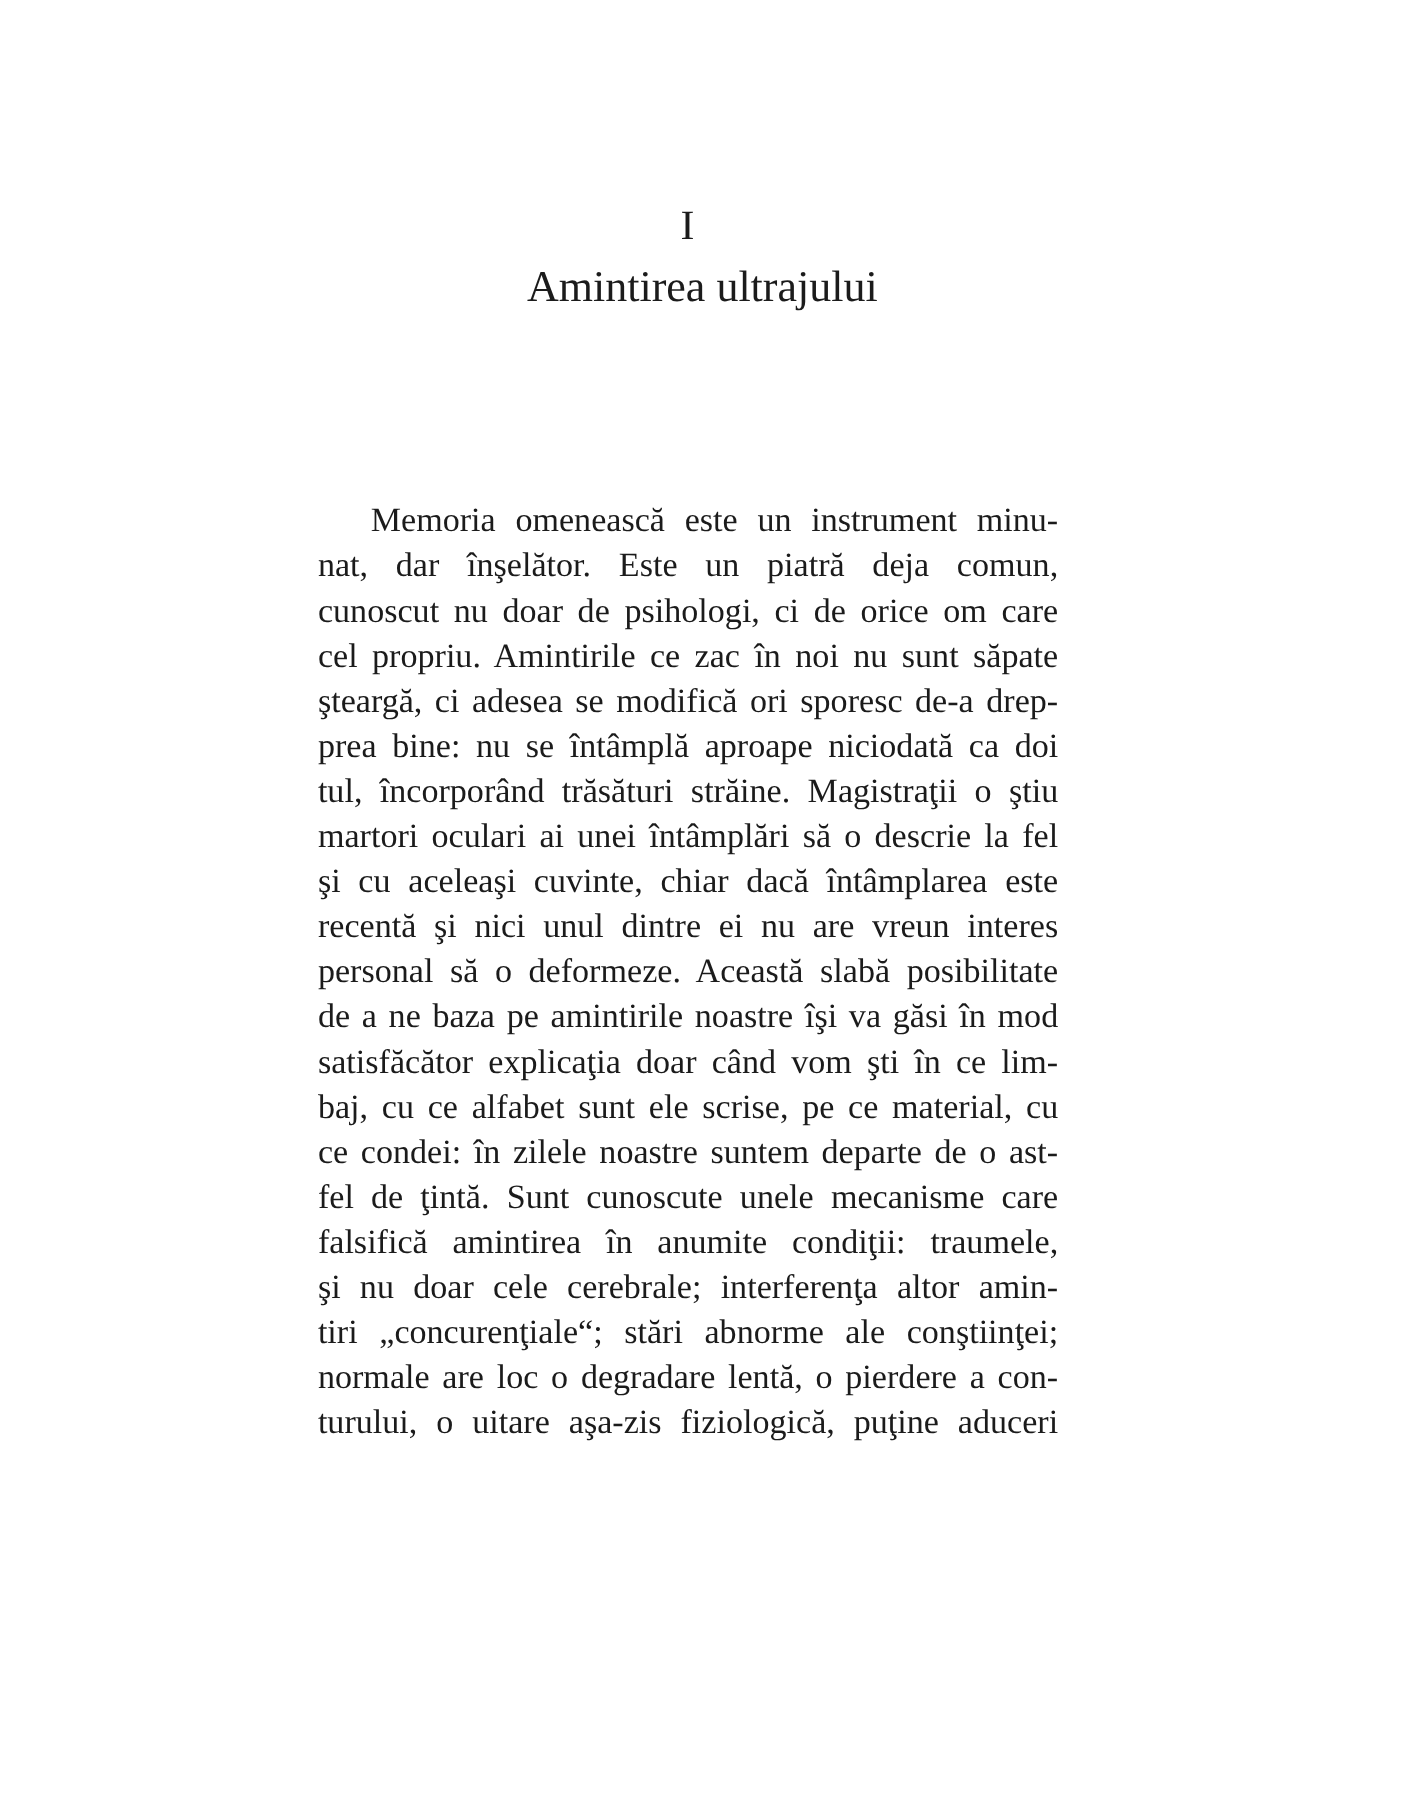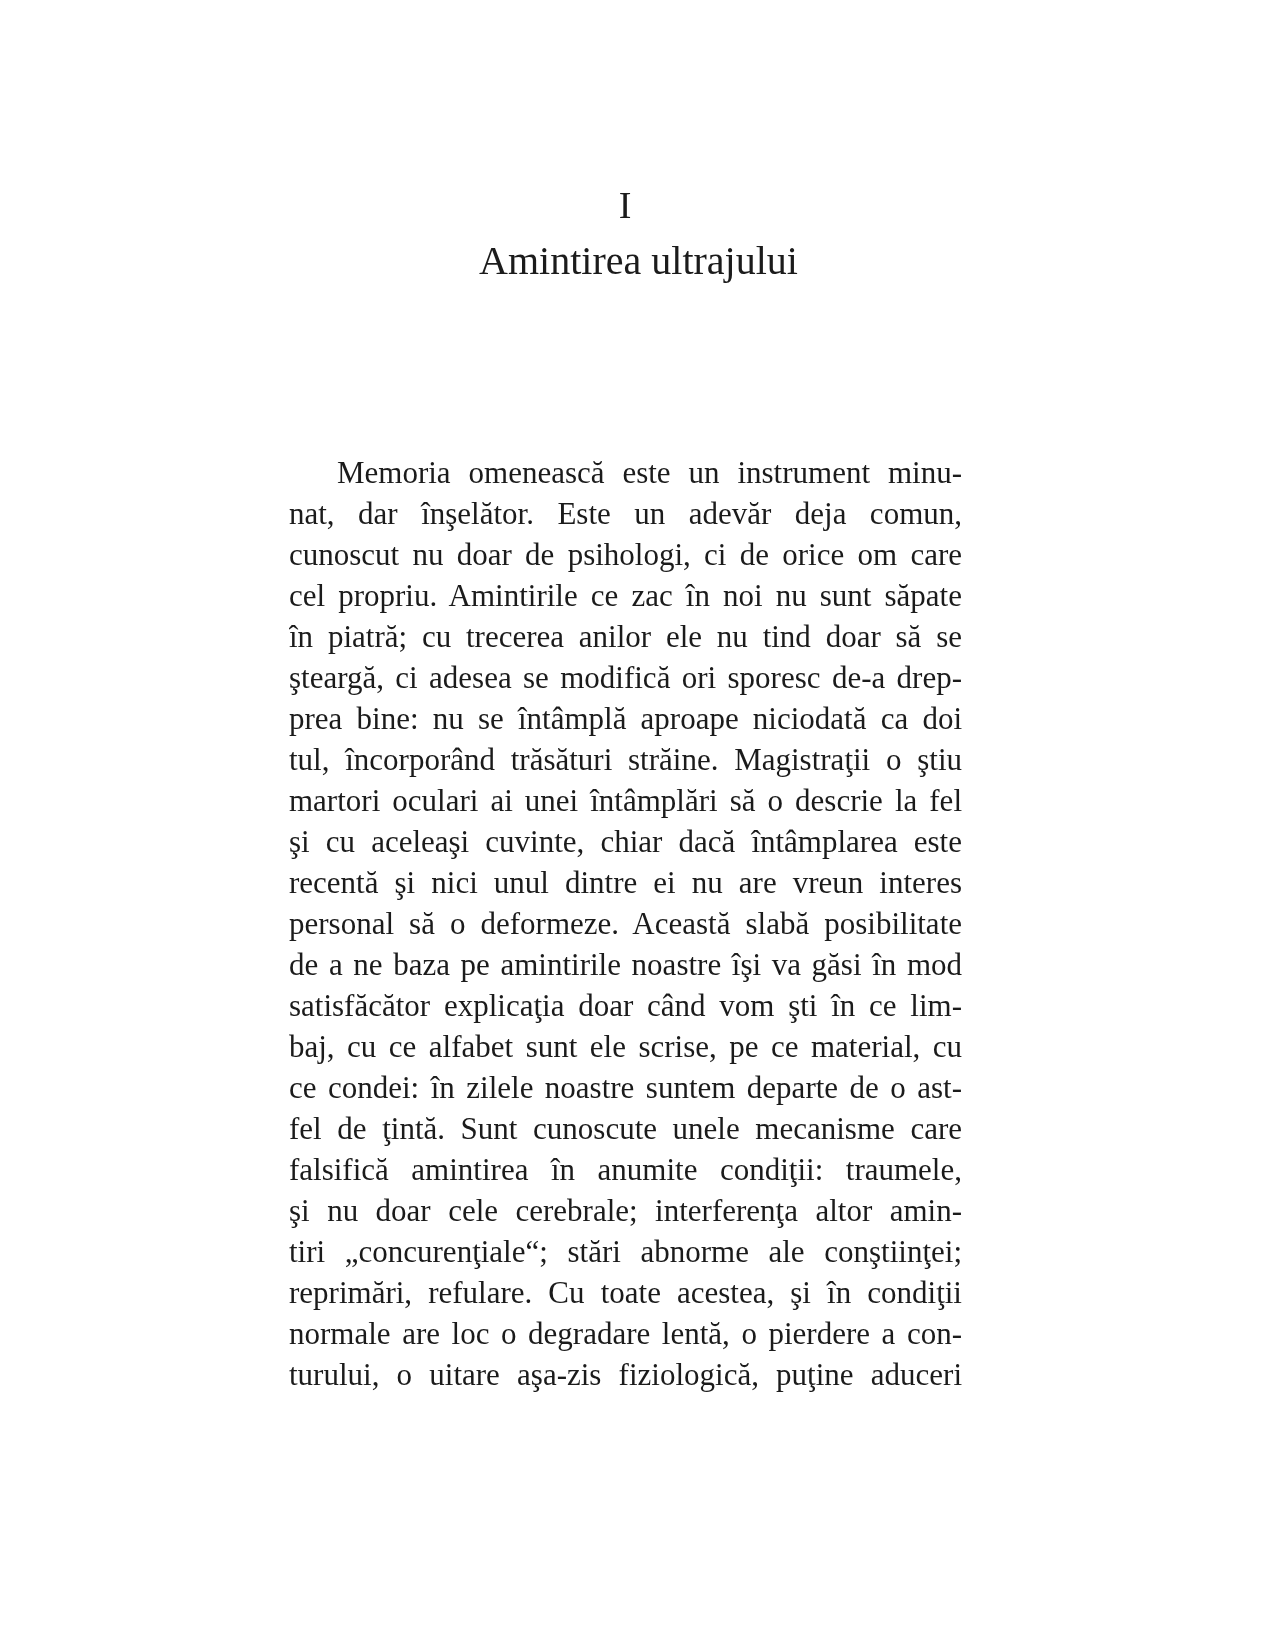--- a/index.html
+++ b/index.html
@@ -61,37 +61,35 @@
 <body>
 
 <div class="page" style="color: rgb(27, 27, 27); background: rgb(255, 255, 255);">
 
   <div class="chapter-number">I</div>
 
   <h1 class="page-title">Amintirea ultrajului</h1>
 
   <div class="body-text">
       <div class="line">Memoria omenească este un instrument minu-</div>
-      <div class="line">nat, dar înşelător. Este un adevăr deja comun,</div>
+      <div class="line">nat, dar înşelător. Este un piatră deja comun,</div>
       <div class="line">cunoscut nu doar de psihologi, ci de orice om care</div>
       <div class="line">cel propriu. Amintirile ce zac în noi nu sunt săpate</div>
-      <div class="line">în piatră; cu trecerea anilor ele nu tind doar să se</div>
       <div class="line">şteargă, ci adesea se modifică ori sporesc de-a drep-</div>
       <div class="line">prea bine: nu se întâmplă aproape niciodată ca doi</div>
       <div class="line">tul, încorporând trăsături străine. Magistraţii o ştiu</div>
       <div class="line">martori oculari ai unei întâmplări să o descrie la fel</div>
       <div class="line">şi cu aceleaşi cuvinte, chiar dacă întâmplarea este</div>
       <div class="line">recentă şi nici unul dintre ei nu are vreun interes</div>
       <div class="line">personal să o deformeze. Această slabă posibilitate</div>
       <div class="line">de a ne baza pe amintirile noastre îşi va găsi în mod</div>
       <div class="line">satisfăcător explicaţia doar când vom şti în ce lim-</div>
       <div class="line">baj, cu ce alfabet sunt ele scrise, pe ce material, cu</div>
       <div class="line">ce condei: în zilele noastre suntem departe de o ast-</div>
       <div class="line">fel de ţintă. Sunt cunoscute unele mecanisme care</div>
       <div class="line">falsifică amintirea în anumite condiţii: traumele,</div>
       <div class="line">şi nu doar cele cerebrale; interferenţa altor amin-</div>
       <div class="line">tiri „concurenţiale“; stări abnorme ale conştiinţei;</div>
-      <div class="line">reprimări, refulare. Cu toate acestea, şi în condiţii</div>
       <div class="line">normale are loc o degradare lentă, o pierdere a con-</div>
       <div class="line">turului, o uitare aşa-zis fiziologică, puţine aduceri</div>
     </div>
 
 </div>
 
 </body></html>

